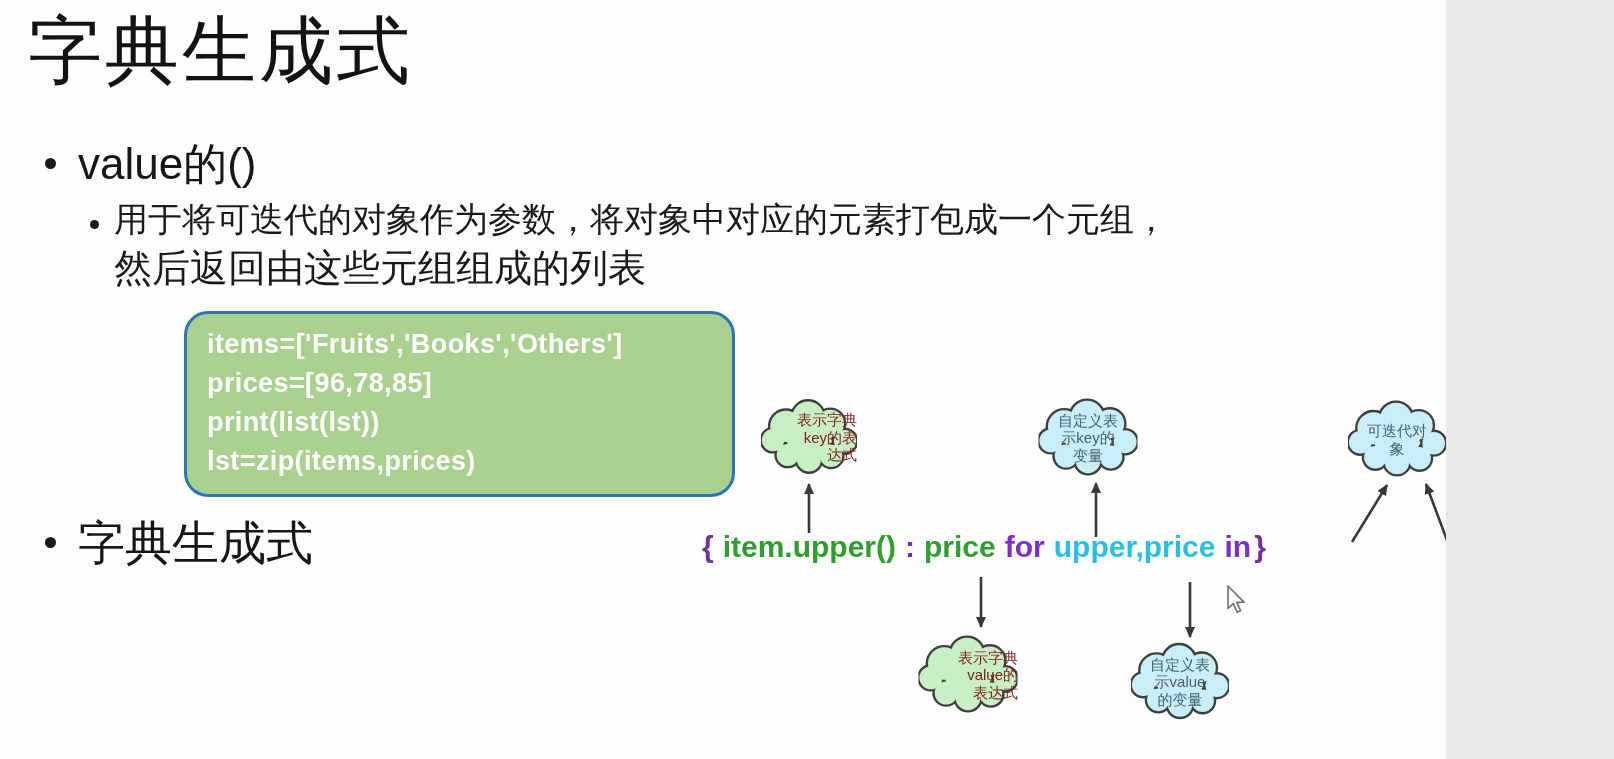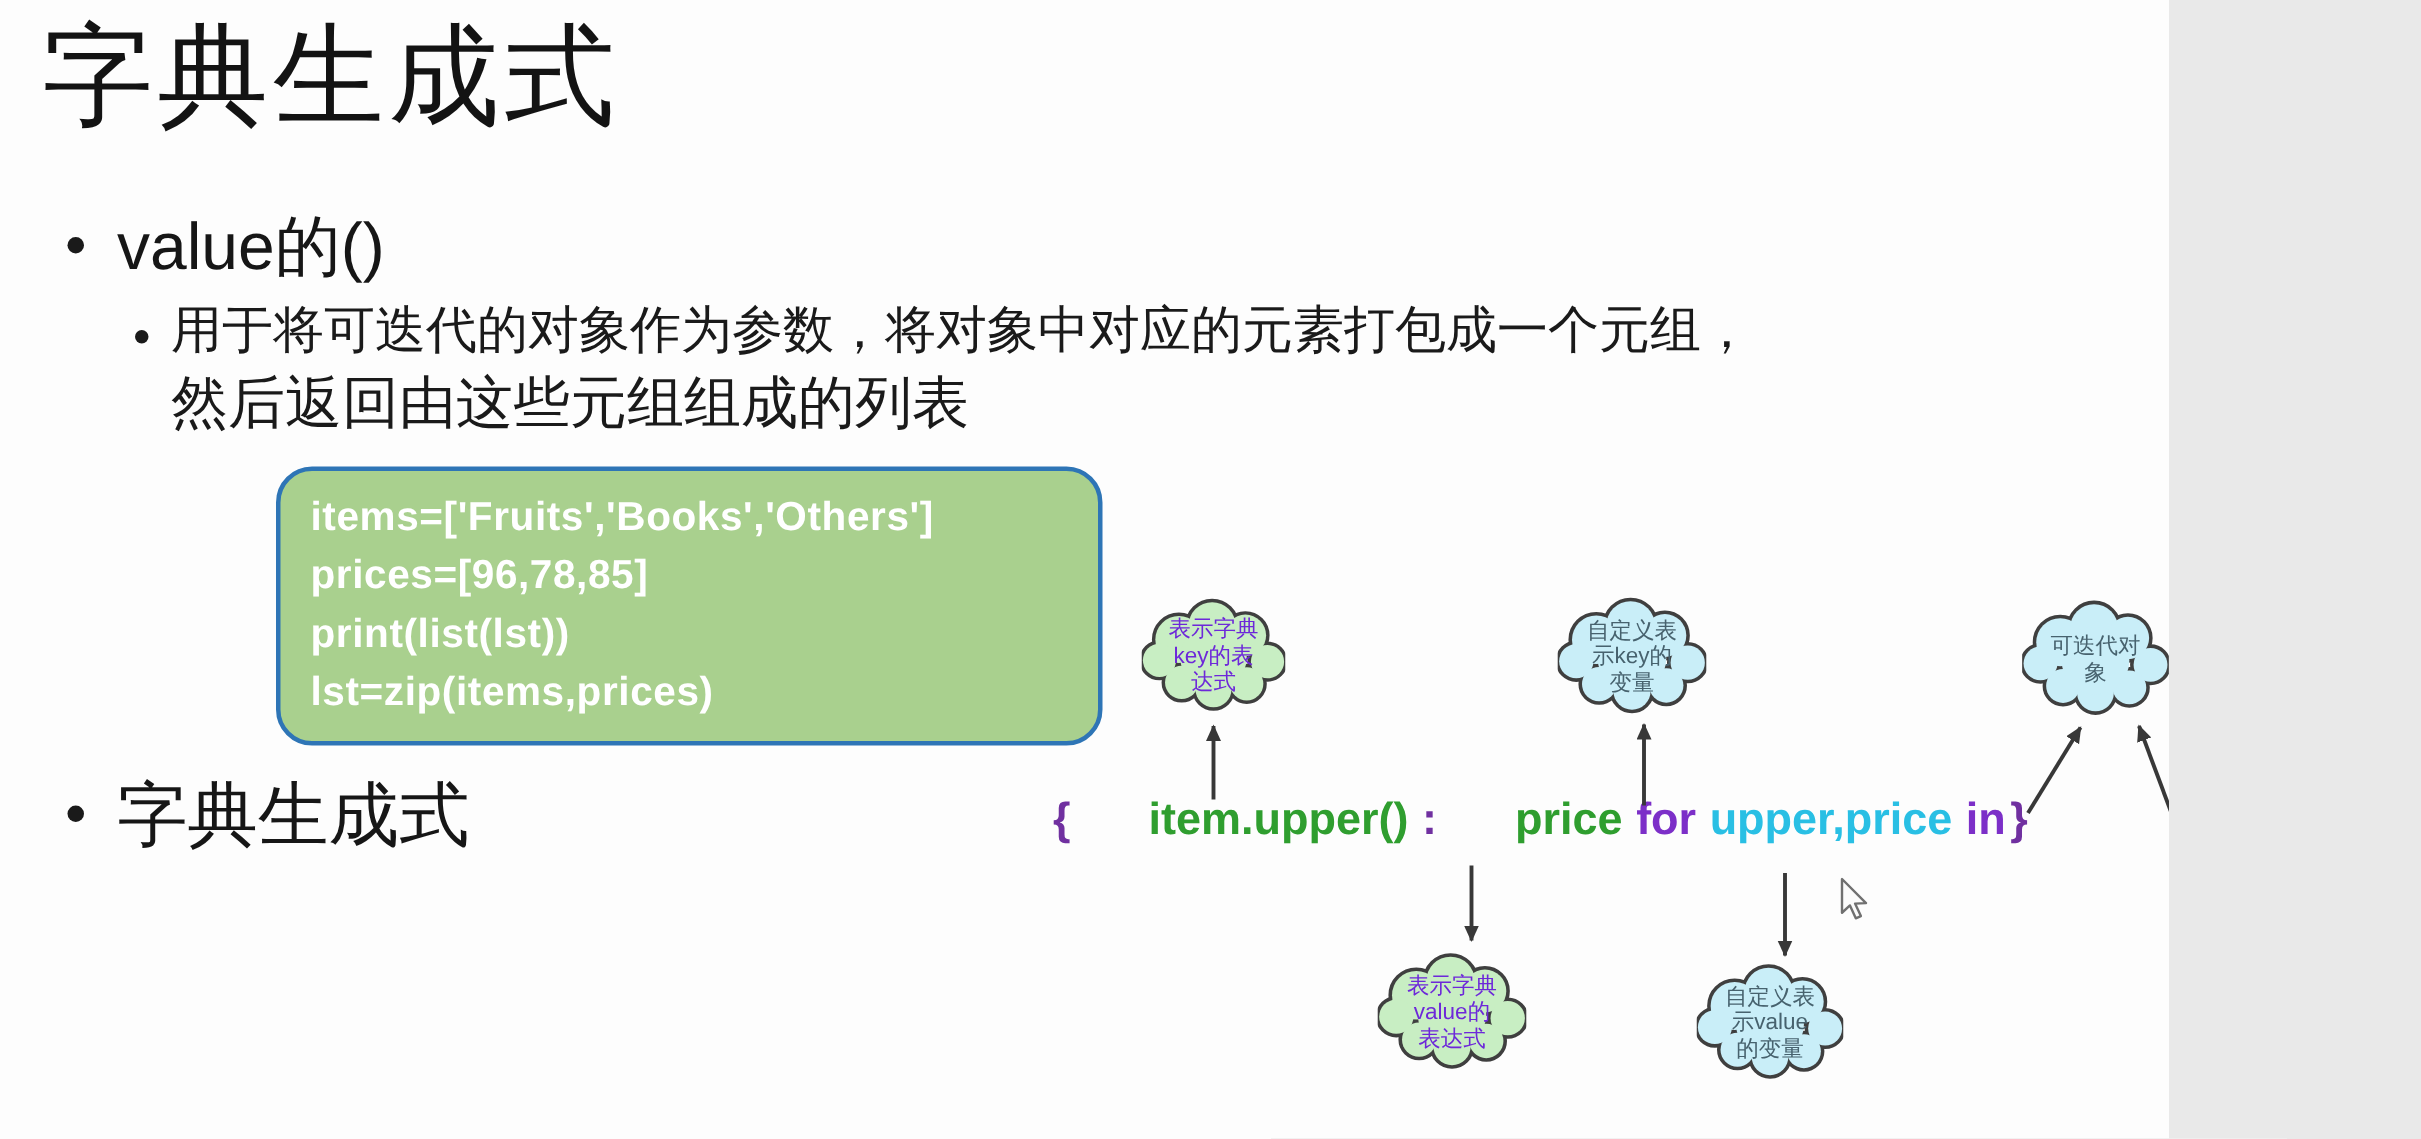--- a/index.html
+++ b/index.html
@@ -20,31 +20,31 @@
   
   .codebox{position:absolute;left:142px;top:311px;width:551px;height:186px;box-sizing:border-box;
            background:#a9d08e;border:3px solid #2e75b6;border-radius:24px;padding:11px 0 0 20px;margin-left:42px;}
   .codebox .cl{font-weight:bold;font-size:27px;line-height:39px;color:#ffffff;letter-spacing:.4px;}
 
   
   .expr{position:absolute;left:702px;top:530px;display:flex;align-items:baseline;gap:9px;
         font-weight:bold;font-size:30px;white-space:pre;}
   .e-purple{color:#7030a0;}
   .e-violet{color:#7c2fc8;}
-  .e-green{color:#2f9e2f;margin-left:43px;}
+  .e-green{color:#2f9e2f;}
   .e-cyan{color:#29bfe4;}
   .e-close{margin-left:-6px;}
 
   
   .cloud{position:absolute;}
   .cloud .shape{position:absolute;left:0;top:0;width:100%;height:100%;}
   .cloud .ctext{position:absolute;left:0;top:0;right:0;bottom:0;display:flex;flex-direction:column;
                 align-items:center;justify-content:center;text-align:center;
                 font-size:15px;line-height:17.5px;padding-top:2px;}
-  .cloud.green .ctext{color:#6d28d9;}
+  .cloud.green .ctext{color:#7f1d1d;align-items:flex-end;}
   .cloud.blue .ctext{color:#47626e;}
   .cloud-key-expr{left:761px;top:396px;width:96px;height:81px;}
   .cloud-key-var{left:1038px;top:397px;width:100px;height:80px;}
   .cloud-iterable{left:1346px;top:399px;width:102px;height:79px;}
   .cloud-val-expr{left:918px;top:634px;width:100px;height:80px;}
   .cloud-val-var{left:1131px;top:641px;width:98px;height:80px;}
 
   
   .overlay{position:absolute;left:0;top:0;width:1614px;height:759px;pointer-events:none;}
 

